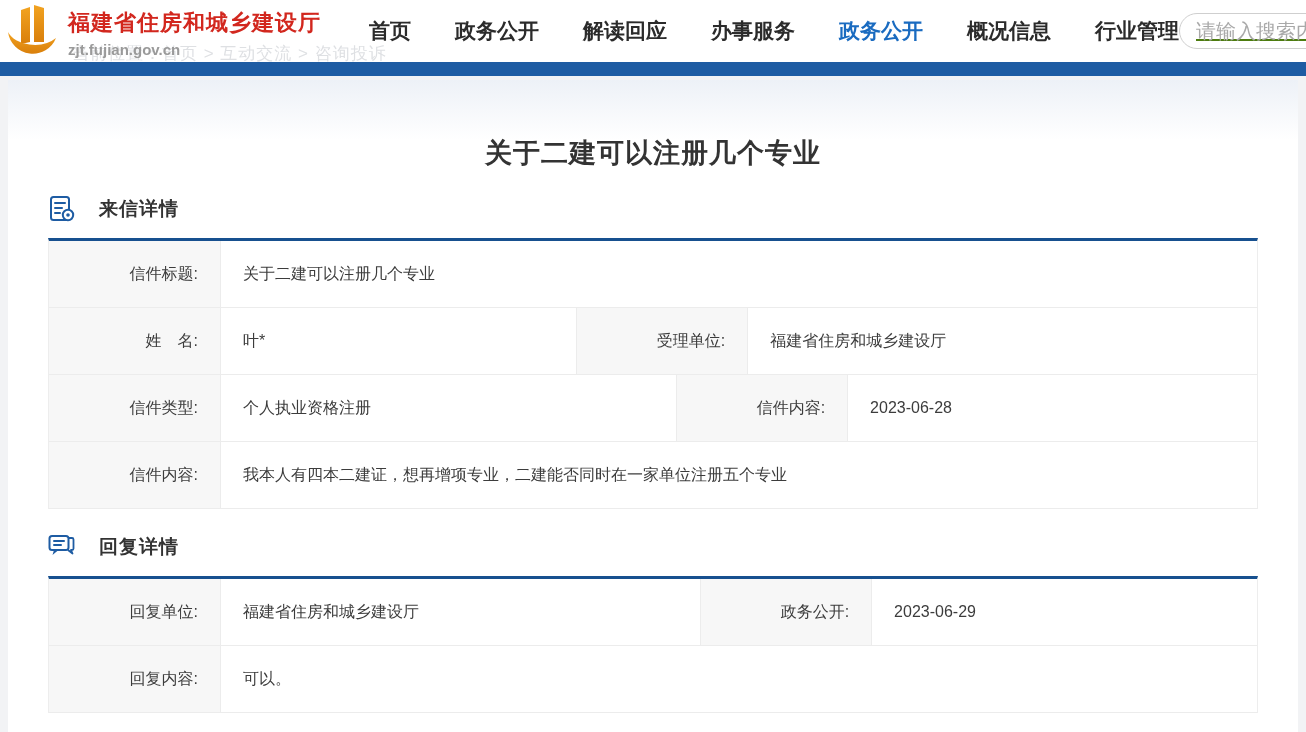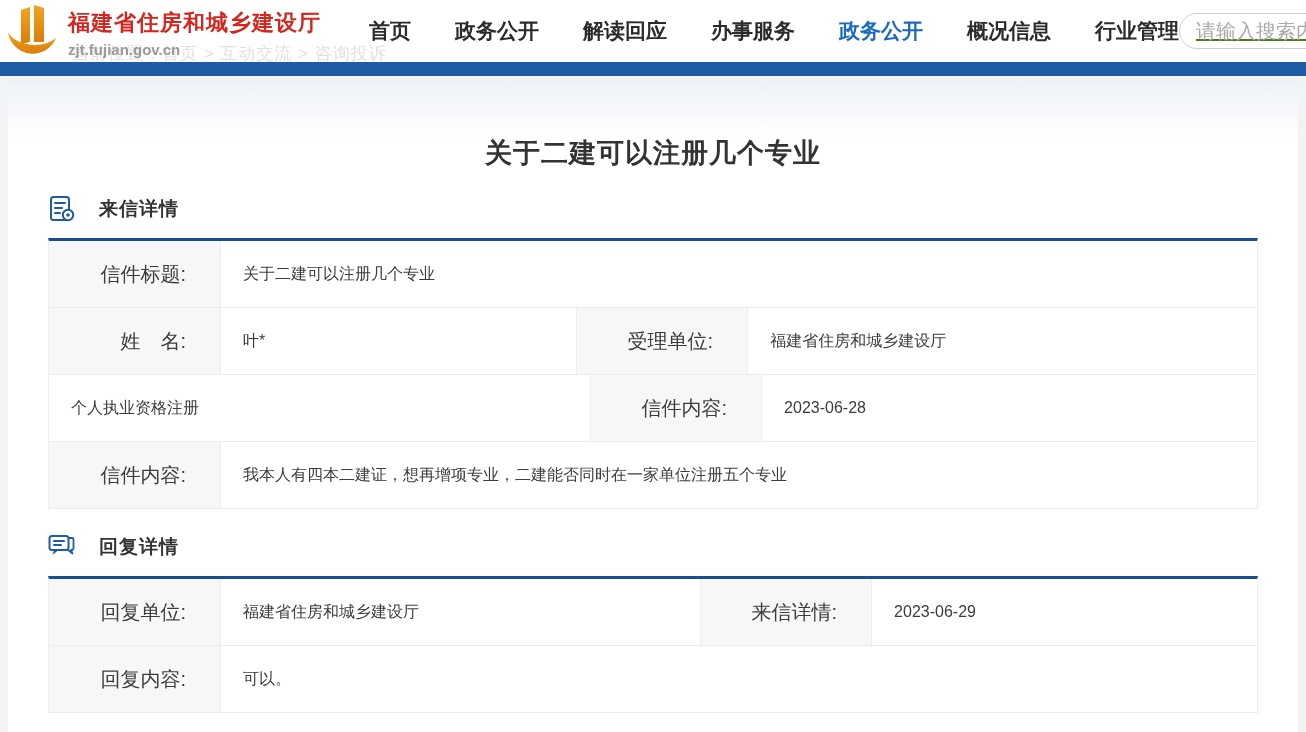--- a/index.html
+++ b/index.html
@@ -129,22 +129,22 @@
     border-right: 1px solid #ededed;
   }
   .d-row { display: flex; min-height: 67px; border-bottom: 1px solid #ececec; }
   .d-label {
     width: 172px;
     flex: 0 0 172px;
     background: #f7f7f7;
     display: flex;
     align-items: center;
     justify-content: flex-end;
-    padding-right: 34px;
-    font-size: 20px;
+    padding-right: 22px;
+    font-size: 16px;
     color: #3c3c3c;
     border-right: 1px solid #ececec;
   }
   .d-label.second { border-left: 1px solid #ececec; }
   .d-value {
     flex: 1 1 auto;
     display: flex;
     align-items: center;
     padding: 12px 20px 12px 22px;
     font-size: 16px;
@@ -219,20 +219,21 @@
       <div class="d-label">信件标题:</div>
       <div class="d-value">关于二建可以注册几个专业</div>
     </div>
     <div class="d-row">
       <div class="d-label">姓　名:</div>
       <div class="d-value">叶*</div>
       <div class="d-label second">受理单位:</div>
       <div class="d-value">福建省住房和城乡建设厅</div>
     </div>
     <div class="d-row">
+      <div class="d-label">信件类型:</div>
       <div class="d-value">个人执业资格注册</div>
       <div class="d-label second">信件内容:</div>
       <div class="d-value">2023-06-28</div>
     </div>
     <div class="d-row">
       <div class="d-label">信件内容:</div>
       <div class="d-value">我本人有四本二建证，想再增项专业，二建能否同时在一家单位注册五个专业</div>
     </div>
   </div>
 
@@ -244,21 +245,21 @@
       <line x1="6" y1="8" x2="16" y2="8" stroke="#1e5ca3" stroke-width="2" stroke-linecap="round"></line>
       <line x1="6" y1="12" x2="13" y2="12" stroke="#1e5ca3" stroke-width="2" stroke-linecap="round"></line>
     </svg>
     <span class="section-title">回复详情</span>
   </div>
 
   <div class="detail-table">
     <div class="d-row">
       <div class="d-label">回复单位:</div>
       <div class="d-value">福建省住房和城乡建设厅</div>
-      <div class="d-label second">来信详情:</div>
+      <div class="d-label second">政务公开:</div>
       <div class="d-value">2023-06-29</div>
     </div>
     <div class="d-row">
       <div class="d-label">回复内容:</div>
       <div class="d-value">可以。</div>
     </div>
   </div>
 
 </main>
 

